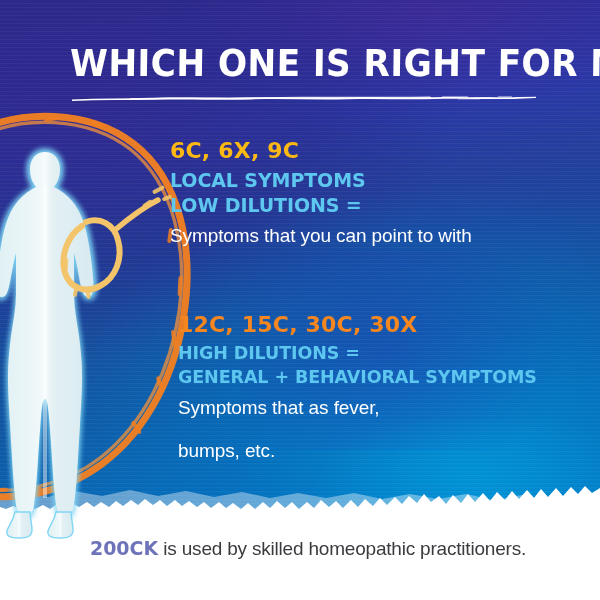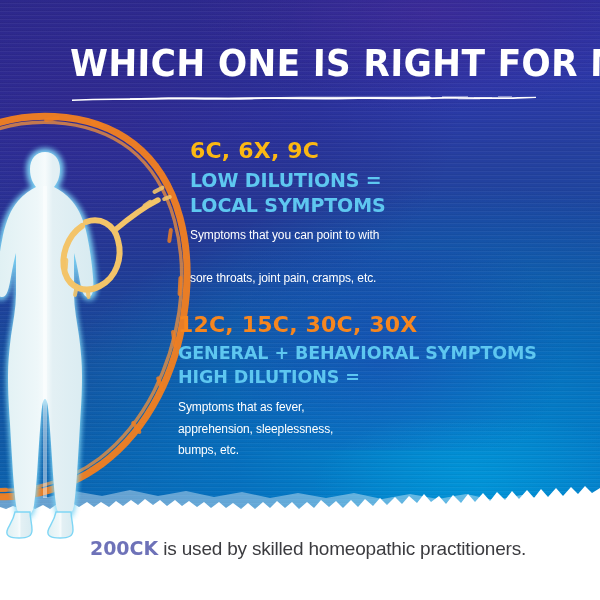--- a/index.html
+++ b/index.html
@@ -101,21 +101,21 @@
   }
   .title-underline {
     position: absolute;
     left: 70px; top: 94px;
     width: 468px; height: 9px;
     pointer-events: none;
   }
 
   
   .block { position: absolute; }
-  .block-a { left: 190px; top: 138px; width: 400px; }
+  .block-a { left: 170px; top: 138px; width: 400px; }
   .block-b { left: 178px; top: 312px; width: 412px; }
 
   .potency {
     font-family: "DejaVu Sans", sans-serif;
     font-weight: 700;
     font-size: 22px;
     line-height: 26px;
     letter-spacing: 0.2px;
     margin: 0 0 5px 0;
   }
@@ -132,21 +132,21 @@
     margin: 0 0 3px 0;
   }
   .dilution.small {
     font-size: 17.5px;
     line-height: 21px;
   }
 
   .desc {
     font-family: "Liberation Sans", sans-serif;
     font-weight: 400;
-    font-size: 12px;
+    font-size: 19px;
     line-height: 21.5px;
     color: #ffffff;
     margin: 9px 0 0 0;
     letter-spacing: -0.1px;
   }
 
   
   .footer {
     position: absolute;
     left: 8px; top: 536px;
@@ -320,36 +320,35 @@
         <rect x="160" y="94" width="11" height="4" rx="2" transform="rotate(-34 165 96)"></rect>
         <rect x="92" y="176" width="4" height="13" rx="2" transform="rotate(12 94 182)"></rect>
         <rect x="104" y="180" width="4" height="11" rx="2" transform="rotate(-8 106 185)"></rect>
         <rect x="82" y="150" width="4" height="12" rx="2" transform="rotate(4 84 156)"></rect>
       </g>
     </g>
   </svg>
 
   <div class="block block-a">
     <p class="potency potency-gold">6C, 6X, 9C</p>
+    <p class="dilution">LOCAL SYMPTOMS</p>
     <p class="dilution">LOW DILUTIONS =</p>
-    <p class="dilution">LOCAL SYMPTOMS</p>
     <p class="desc">
       <span>Symptoms that you can point to with</span><br>
       <br>
-      <span>sore throats, joint pain, cramps, etc.</span>
     </p>
   </div>
 
   <div class="block block-b">
     <p class="potency potency-orange">12C, 15C, 30C, 30X</p>
+    <p class="dilution small">HIGH DILUTIONS  =</p>
     <p class="dilution small">GENERAL + BEHAVIORAL SYMPTOMS</p>
-    <p class="dilution small">HIGH DILUTIONS  =</p>
     <p class="desc">
       <span>Symptoms that as fever,</span><br>
-      <span>apprehension, sleeplessness,</span><br>
+      <br>
       <span>bumps, etc.</span>
     </p>
   </div>
 
   <div class="footer">
     <span class="potency-code">200CK</span><span> is used by skilled homeopathic practitioners.</span>
   </div>
 
 </div>
 

